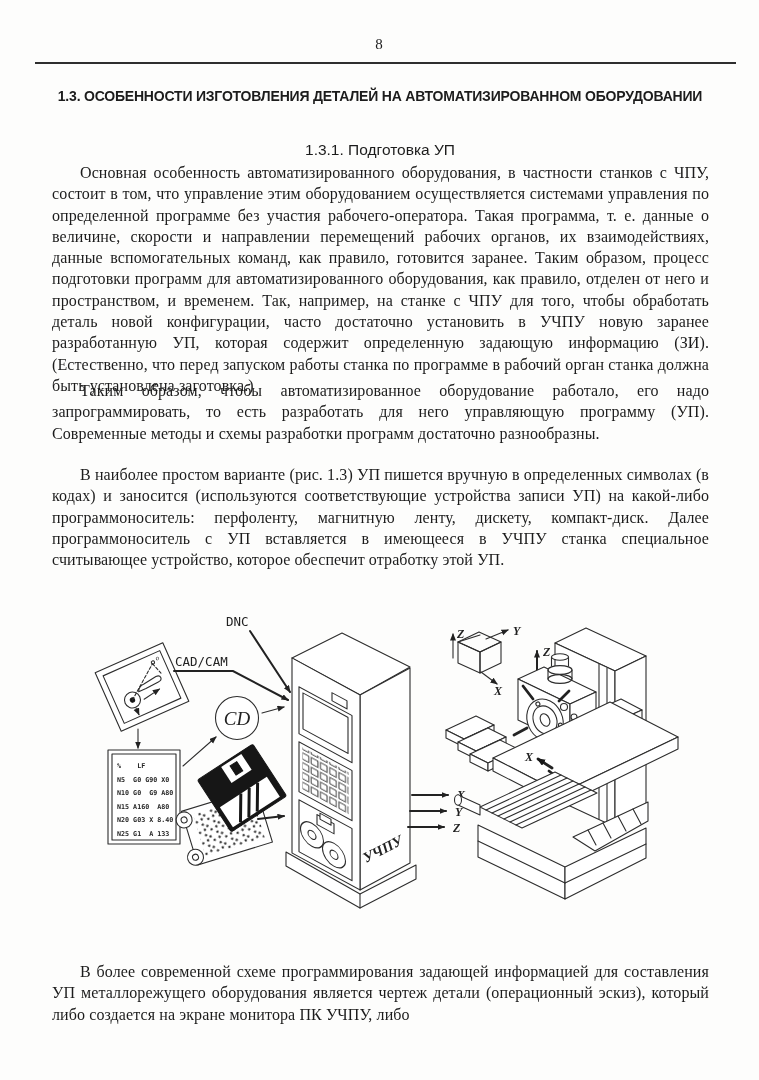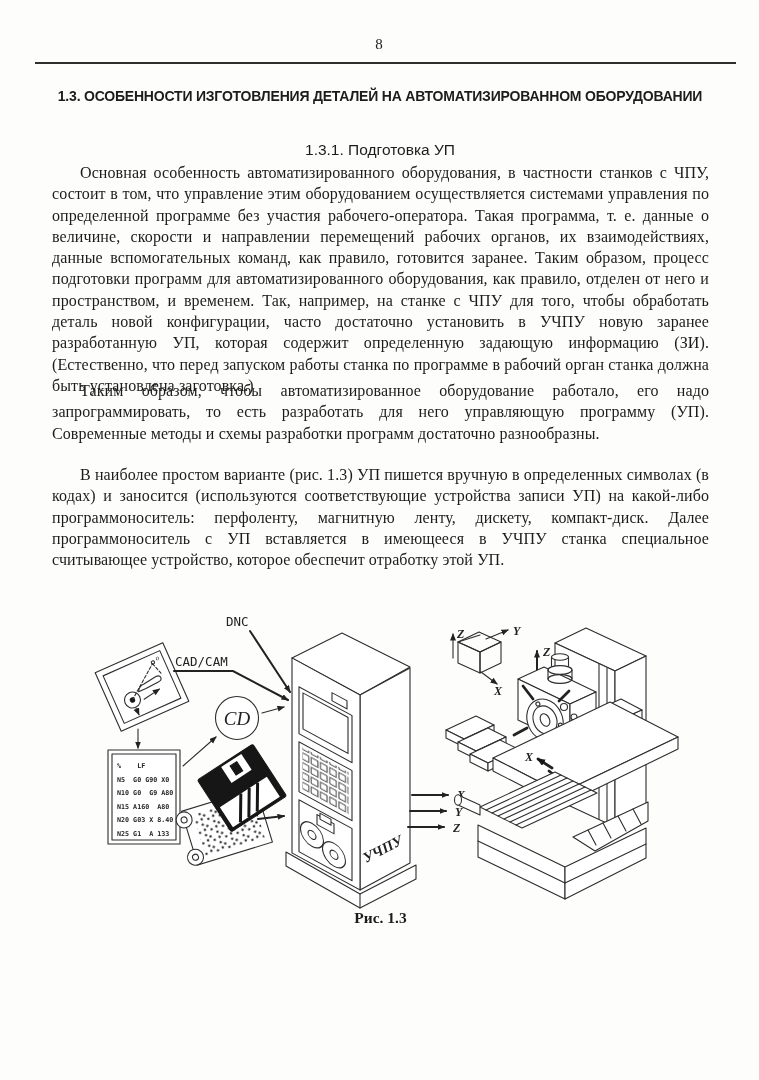--- a/index.html
+++ b/index.html
@@ -283,17 +283,19 @@
           <line class="ln" x1="538" y1="235" x2="546" y2="250"></line>
           <line class="ln" x1="553" y1="228" x2="561" y2="243"></line>
           <line class="ln" x1="568" y1="221" x2="576" y2="236"></line>
           <line class="ln" x1="583" y1="214" x2="591" y2="229"></line>
         </g>
       </g>
     </svg>
   </div>
 
   <div class="fig-caption">
-    <div class="cap-title">Рис. 1.3</div>
   </div>
 
+  <div class="bodyp" id="p4">
+      <p>В более современной схеме программирования задающей информацией для составления УП металлорежущего оборудования является чертеж детали (операционный эскиз), который либо создается на экране монитора ПК УЧПУ, либо</p>
+    </div>
 
 </div>
 
 </body></html>

